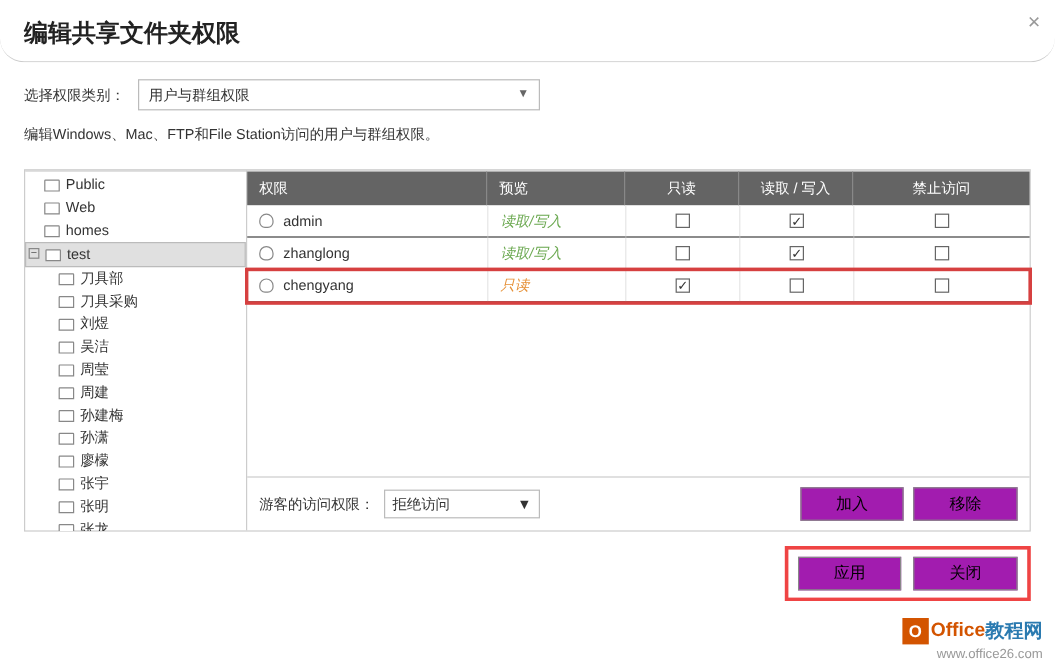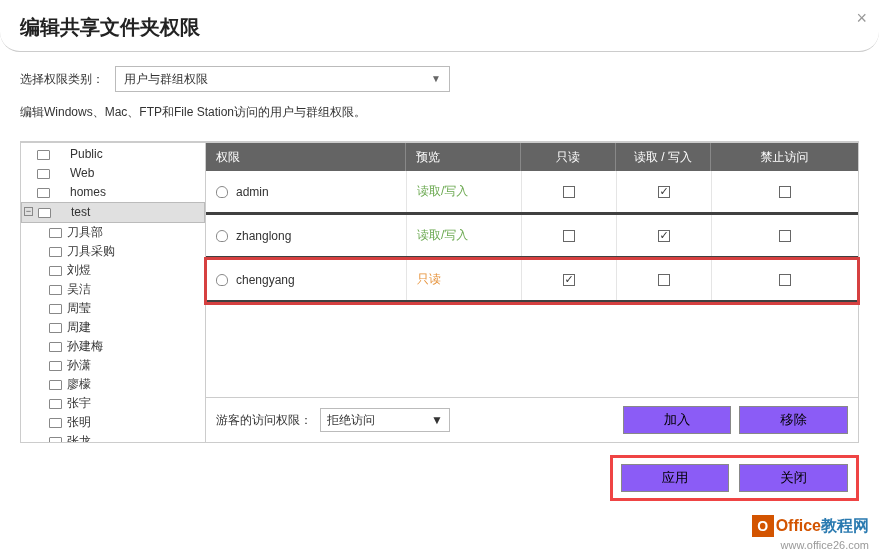--- a/index.html
+++ b/index.html
@@ -80,21 +80,21 @@
     .tree::-webkit-scrollbar-track { background: #f0f0f0; border-left:1px solid #ddd;}
     .tree::-webkit-scrollbar-thumb { background: #c0c0c0; }
     .tree-item {
       display: flex;
       align-items: center;
       padding: 2px 4px 2px 28px;
       cursor: pointer;
       position: relative;
       line-height: 15px;
     }
-    .tree-item.level0 { padding-left: 16px; gap: 15px; }
+    .tree-item.level0 { padding-left: 16px; }
     .tree-item.selected {
       background: #e0e0e0;
       border: 1px solid #bbb;
     }
     .tree-expand {
       position: absolute;
       left: 2px;
       top: 4px;
       width: 9px;
       height: 9px;
@@ -136,35 +136,35 @@
       align-items: center;
     }
     .col-perm { width: 200px; }
     .col-preview { width: 115px; }
     .col-ro { width: 95px; justify-content: center;}
     .col-rw { width: 95px; justify-content: center;}
     .col-deny { flex:1; justify-content: center; border-right:none !important;}
     .table-body { flex: 1; }
     .table-row {
       display: flex;
-      height: 44px;
-      align-items: center;
-      border-bottom: 3px solid #404040;
+      height: 27px;
+      align-items: center;
+      border-bottom: 1px solid #404040;
     }
     .table-row > div {
       padding: 0 10px;
       height: 100%;
       display: flex;
       align-items: center;
     }
     .table-row .col-ro, .table-row .col-rw, .table-row .col-deny {
       justify-content: center;
       border-left: 1px solid #e5e5e5;
     }
-    .table-row .col-preview { border-left: 1px solid #e5e5e5; }
+    .table-row .col-preview { border-left: 1px solid #e5e5e5; font-style: italic; }
     .user-icon {
       width: 12px; height: 12px;
       border: 1px solid #888;
       border-radius: 50% 50% 40% 40%;
       margin-right: 8px;
       position: relative;
     }
     .preview-text { color: #6aa84f; }
     .preview-text.ro { color: #e69138; }
     .checkbox {
@@ -195,22 +195,22 @@
       line-height: 22px;
       padding: 0 6px;
       width: 130px;
       display: flex;
       justify-content: space-between;
       align-items: center;
       cursor: pointer;
     }
     .btn {
       border: 1px solid #888;
-      background: #8b5cf6;
-      padding: 4px 40px;
+      background: #a21caf;
+      padding: 4px 29px;
       cursor: pointer;
     }
     .dialog-footer {
       display: flex;
       justify-content: flex-end;
       padding: 12px 20px;
       gap: 10px;
     }
     .footer-highlight {
       border: 3px solid #ef4444;

